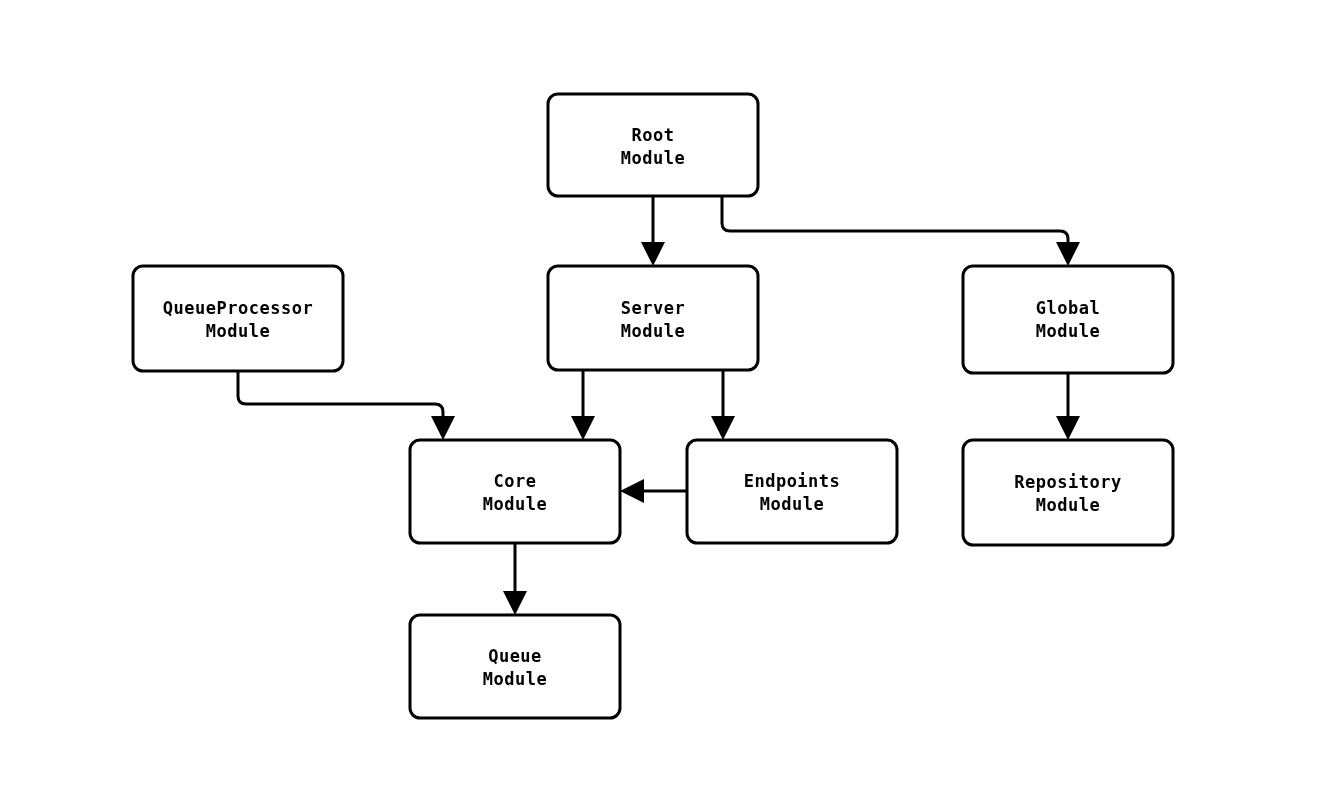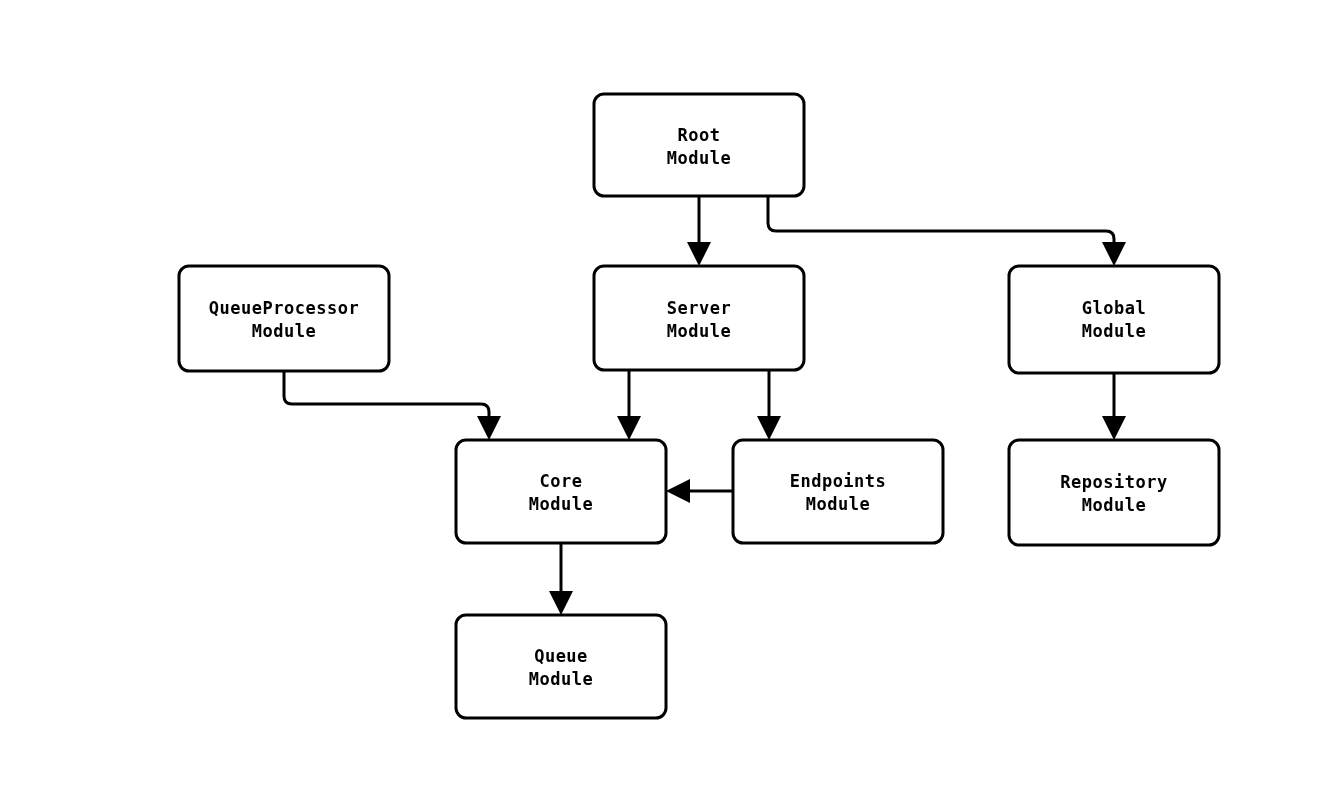--- a/index.html
+++ b/index.html
@@ -12,21 +12,20 @@
     width: 1337px;
     height: 809px;
     overflow: hidden;
     font-family: "DejaVu Sans Mono", "Liberation Mono", monospace;
   }
   #diagram-canvas {
     position: relative;
     width: 1225px;
     height: 809px;
     background: #ffffff;
-    margin-left: 46px;
   }
   svg.diagram-svg {
     position: absolute;
     top: 0;
     left: 0;
     width: 1337px;
     height: 809px;
   }
   .node-rect {
     fill: #ffffff;

